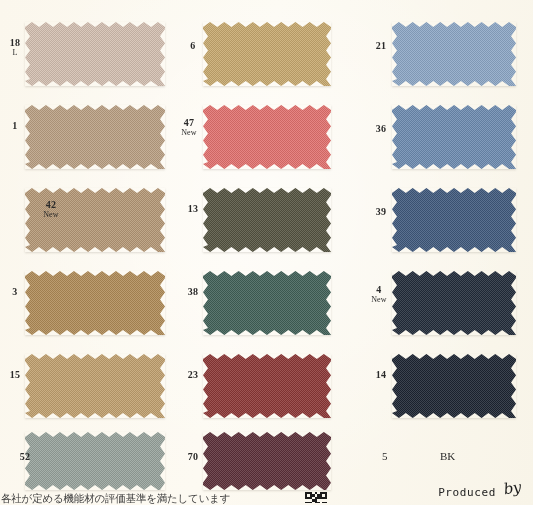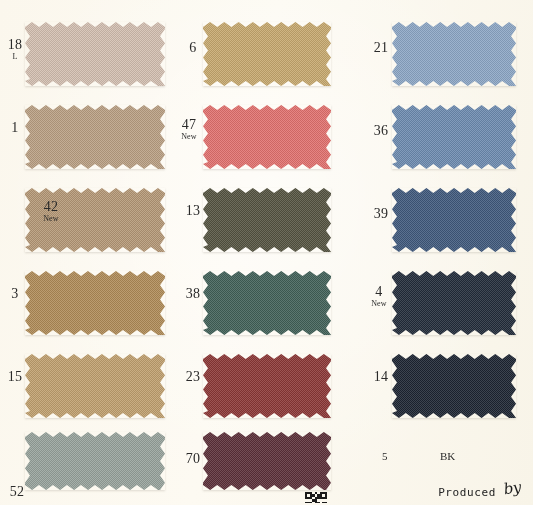--- a/index.html
+++ b/index.html
@@ -29,22 +29,23 @@
 
   .swatch-label {
     position: absolute;
     text-align: center;
     color: #2a2a2a;
     line-height: 1.05;
     user-select: none;
   }
   .swatch-label .num {
     display: block;
-    font-size: 14px;
+    font-size: 10px;
     letter-spacing: 0.3px;
+    font-weight: bold;
   }
   .swatch-label .sub {
     display: block;
     font-size: 8px;
     letter-spacing: 0.2px;
   }
 
   
   .chip {
     position: absolute;
@@ -170,21 +171,21 @@
         <div class="chip-inner" style="--pink: polygon(0.0px 5.0px,7.0px 0.0px,14.0px 5.0px,21.0px 0.0px,28.0px 5.0px,35.0px 0.0px,42.0px 5.0px,49.0px 0.0px,56.0px 5.0px,63.0px 0.0px,70.0px 5.0px,77.0px 0.0px,84.0px 5.0px,91.0px 0.0px,98.0px 5.0px,105.0px 0.0px,112.0px 5.0px,119.0px 0.0px,126.0px 5.0px,133.0px 0.0px,140.0px 5.0px,140.0px 7.1px,135.0px 14.2px,140.0px 21.3px,135.0px 28.4px,140.0px 35.6px,135.0px 42.7px,140.0px 49.8px,135.0px 56.9px,140.0px 64.0px,133.0px 64.0px,126.0px 59.0px,119.0px 64.0px,112.0px 59.0px,105.0px 64.0px,98.0px 59.0px,91.0px 64.0px,84.0px 59.0px,77.0px 64.0px,70.0px 59.0px,63.0px 64.0px,56.0px 59.0px,49.0px 64.0px,42.0px 59.0px,35.0px 64.0px,28.0px 59.0px,21.0px 64.0px,14.0px 59.0px,7.0px 64.0px,0.0px 59.0px,5.0px 56.9px,0.0px 49.8px,5.0px 42.7px,0.0px 35.6px,5.0px 28.4px,0.0px 21.3px,5.0px 14.2px,0.0px 7.1px); background: rgb(192, 160, 111);"></div>
         <div class="chip-weave" style="--pink: polygon(0.0px 5.0px,7.0px 0.0px,14.0px 5.0px,21.0px 0.0px,28.0px 5.0px,35.0px 0.0px,42.0px 5.0px,49.0px 0.0px,56.0px 5.0px,63.0px 0.0px,70.0px 5.0px,77.0px 0.0px,84.0px 5.0px,91.0px 0.0px,98.0px 5.0px,105.0px 0.0px,112.0px 5.0px,119.0px 0.0px,126.0px 5.0px,133.0px 0.0px,140.0px 5.0px,140.0px 7.1px,135.0px 14.2px,140.0px 21.3px,135.0px 28.4px,140.0px 35.6px,135.0px 42.7px,140.0px 49.8px,135.0px 56.9px,140.0px 64.0px,133.0px 64.0px,126.0px 59.0px,119.0px 64.0px,112.0px 59.0px,105.0px 64.0px,98.0px 59.0px,91.0px 64.0px,84.0px 59.0px,77.0px 64.0px,70.0px 59.0px,63.0px 64.0px,56.0px 59.0px,49.0px 64.0px,42.0px 59.0px,35.0px 64.0px,28.0px 59.0px,21.0px 64.0px,14.0px 59.0px,7.0px 64.0px,0.0px 59.0px,5.0px 56.9px,0.0px 49.8px,5.0px 42.7px,0.0px 35.6px,5.0px 28.4px,0.0px 21.3px,5.0px 14.2px,0.0px 7.1px);"></div>
       </div>
       <div class="swatch-label" style="left: 2px; top: 370px; width: 26px;">
         <span class="num">15</span>
       </div>
       <div class="chip" style="left: 25px; top: 432px; width: 140px; height: 58px;">
         <div class="chip-inner" style="--pink: polygon(0.0px 5.0px,7.0px 0.0px,14.0px 5.0px,21.0px 0.0px,28.0px 5.0px,35.0px 0.0px,42.0px 5.0px,49.0px 0.0px,56.0px 5.0px,63.0px 0.0px,70.0px 5.0px,77.0px 0.0px,84.0px 5.0px,91.0px 0.0px,98.0px 5.0px,105.0px 0.0px,112.0px 5.0px,119.0px 0.0px,126.0px 5.0px,133.0px 0.0px,140.0px 5.0px,140.0px 7.3px,135.0px 14.5px,140.0px 21.8px,135.0px 29.0px,140.0px 36.3px,135.0px 43.5px,140.0px 50.8px,135.0px 58.0px,133.0px 58.0px,126.0px 53.0px,119.0px 58.0px,112.0px 53.0px,105.0px 58.0px,98.0px 53.0px,91.0px 58.0px,84.0px 53.0px,77.0px 58.0px,70.0px 53.0px,63.0px 58.0px,56.0px 53.0px,49.0px 58.0px,42.0px 53.0px,35.0px 58.0px,28.0px 53.0px,21.0px 58.0px,14.0px 53.0px,7.0px 58.0px,0.0px 53.0px,0.0px 50.8px,5.0px 43.5px,0.0px 36.3px,5.0px 29.0px,0.0px 21.8px,5.0px 14.5px,0.0px 7.3px); background: rgb(151, 163, 156);"></div>
         <div class="chip-weave" style="--pink: polygon(0.0px 5.0px,7.0px 0.0px,14.0px 5.0px,21.0px 0.0px,28.0px 5.0px,35.0px 0.0px,42.0px 5.0px,49.0px 0.0px,56.0px 5.0px,63.0px 0.0px,70.0px 5.0px,77.0px 0.0px,84.0px 5.0px,91.0px 0.0px,98.0px 5.0px,105.0px 0.0px,112.0px 5.0px,119.0px 0.0px,126.0px 5.0px,133.0px 0.0px,140.0px 5.0px,140.0px 7.3px,135.0px 14.5px,140.0px 21.8px,135.0px 29.0px,140.0px 36.3px,135.0px 43.5px,140.0px 50.8px,135.0px 58.0px,133.0px 58.0px,126.0px 53.0px,119.0px 58.0px,112.0px 53.0px,105.0px 58.0px,98.0px 53.0px,91.0px 58.0px,84.0px 53.0px,77.0px 58.0px,70.0px 53.0px,63.0px 58.0px,56.0px 53.0px,49.0px 58.0px,42.0px 53.0px,35.0px 58.0px,28.0px 53.0px,21.0px 58.0px,14.0px 53.0px,7.0px 58.0px,0.0px 53.0px,0.0px 50.8px,5.0px 43.5px,0.0px 36.3px,5.0px 29.0px,0.0px 21.8px,5.0px 14.5px,0.0px 7.3px);"></div>
       </div>
-      <div class="swatch-label" style="left: 4px; top: 452px; width: 26px; margin-top: 33px;">
+      <div class="swatch-label" style="left: 12px; top: 452px; width: 26px;">
         <span class="num">52</span>
       </div>
       <div class="chip" style="left: 203px; top: 22px; width: 128px; height: 64px;">
         <div class="chip-inner" style="--pink: polygon(0.0px 5.0px,7.1px 0.0px,14.2px 5.0px,21.3px 0.0px,28.4px 5.0px,35.6px 0.0px,42.7px 5.0px,49.8px 0.0px,56.9px 5.0px,64.0px 0.0px,71.1px 5.0px,78.2px 0.0px,85.3px 5.0px,92.4px 0.0px,99.6px 5.0px,106.7px 0.0px,113.8px 5.0px,120.9px 0.0px,128.0px 5.0px,128.0px 7.1px,123.0px 14.2px,128.0px 21.3px,123.0px 28.4px,128.0px 35.6px,123.0px 42.7px,128.0px 49.8px,123.0px 56.9px,128.0px 64.0px,120.9px 64.0px,113.8px 59.0px,106.7px 64.0px,99.6px 59.0px,92.4px 64.0px,85.3px 59.0px,78.2px 64.0px,71.1px 59.0px,64.0px 64.0px,56.9px 59.0px,49.8px 64.0px,42.7px 59.0px,35.6px 64.0px,28.4px 59.0px,21.3px 64.0px,14.2px 59.0px,7.1px 64.0px,0.0px 59.0px,5.0px 56.9px,0.0px 49.8px,5.0px 42.7px,0.0px 35.6px,5.0px 28.4px,0.0px 21.3px,5.0px 14.2px,0.0px 7.1px); background: rgb(199, 169, 111);"></div>
         <div class="chip-weave" style="--pink: polygon(0.0px 5.0px,7.1px 0.0px,14.2px 5.0px,21.3px 0.0px,28.4px 5.0px,35.6px 0.0px,42.7px 5.0px,49.8px 0.0px,56.9px 5.0px,64.0px 0.0px,71.1px 5.0px,78.2px 0.0px,85.3px 5.0px,92.4px 0.0px,99.6px 5.0px,106.7px 0.0px,113.8px 5.0px,120.9px 0.0px,128.0px 5.0px,128.0px 7.1px,123.0px 14.2px,128.0px 21.3px,123.0px 28.4px,128.0px 35.6px,123.0px 42.7px,128.0px 49.8px,123.0px 56.9px,128.0px 64.0px,120.9px 64.0px,113.8px 59.0px,106.7px 64.0px,99.6px 59.0px,92.4px 64.0px,85.3px 59.0px,78.2px 64.0px,71.1px 59.0px,64.0px 64.0px,56.9px 59.0px,49.8px 64.0px,42.7px 59.0px,35.6px 64.0px,28.4px 59.0px,21.3px 64.0px,14.2px 59.0px,7.1px 64.0px,0.0px 59.0px,5.0px 56.9px,0.0px 49.8px,5.0px 42.7px,0.0px 35.6px,5.0px 28.4px,0.0px 21.3px,5.0px 14.2px,0.0px 7.1px);"></div>
       </div>
       <div class="swatch-label" style="left: 180px; top: 41px; width: 26px;">
         <span class="num">6</span>
       </div>
       <div class="chip" style="left: 203px; top: 105px; width: 128px; height: 64px;">
@@ -259,20 +260,21 @@
       <div class="swatch-label" style="left: 368px; top: 370px; width: 26px;">
         <span class="num">14</span>
       </div>
     </div>
 
   <div id="text-label-layer">
       <div class="text-only-label" style="left: 382px; top: 450px;">5</div>
       <div class="text-only-label" style="left: 440px; top: 450px;">BK</div>
     </div>
 
+  <div id="footer-jp">各社が定める機能材の評価基準を満たしています</div>
 
   <div id="qr-code">
     <div class="qr-grid">
         <i class="qr-on"></i>
         <i class="qr-on"></i>
         <i class="qr-on"></i>
         <i class="qr-off"></i>
         <i class="qr-on"></i>
         <i class="qr-off"></i>
         <i class="qr-on"></i>

